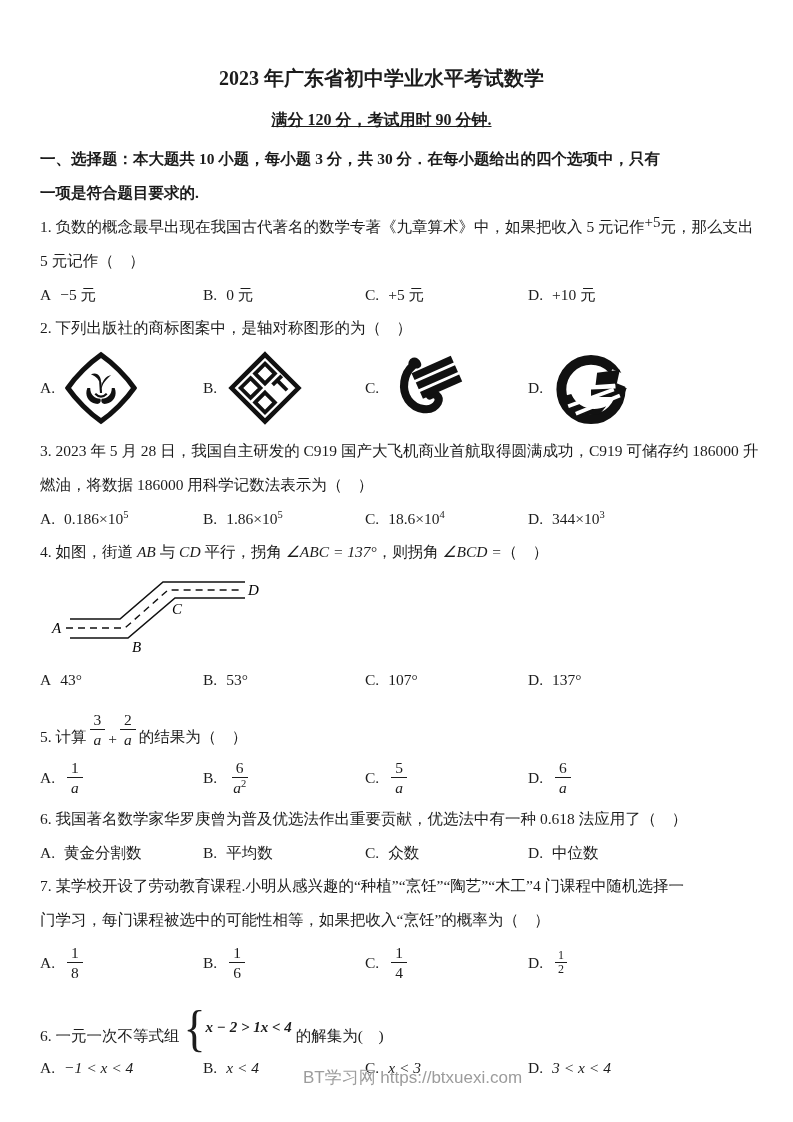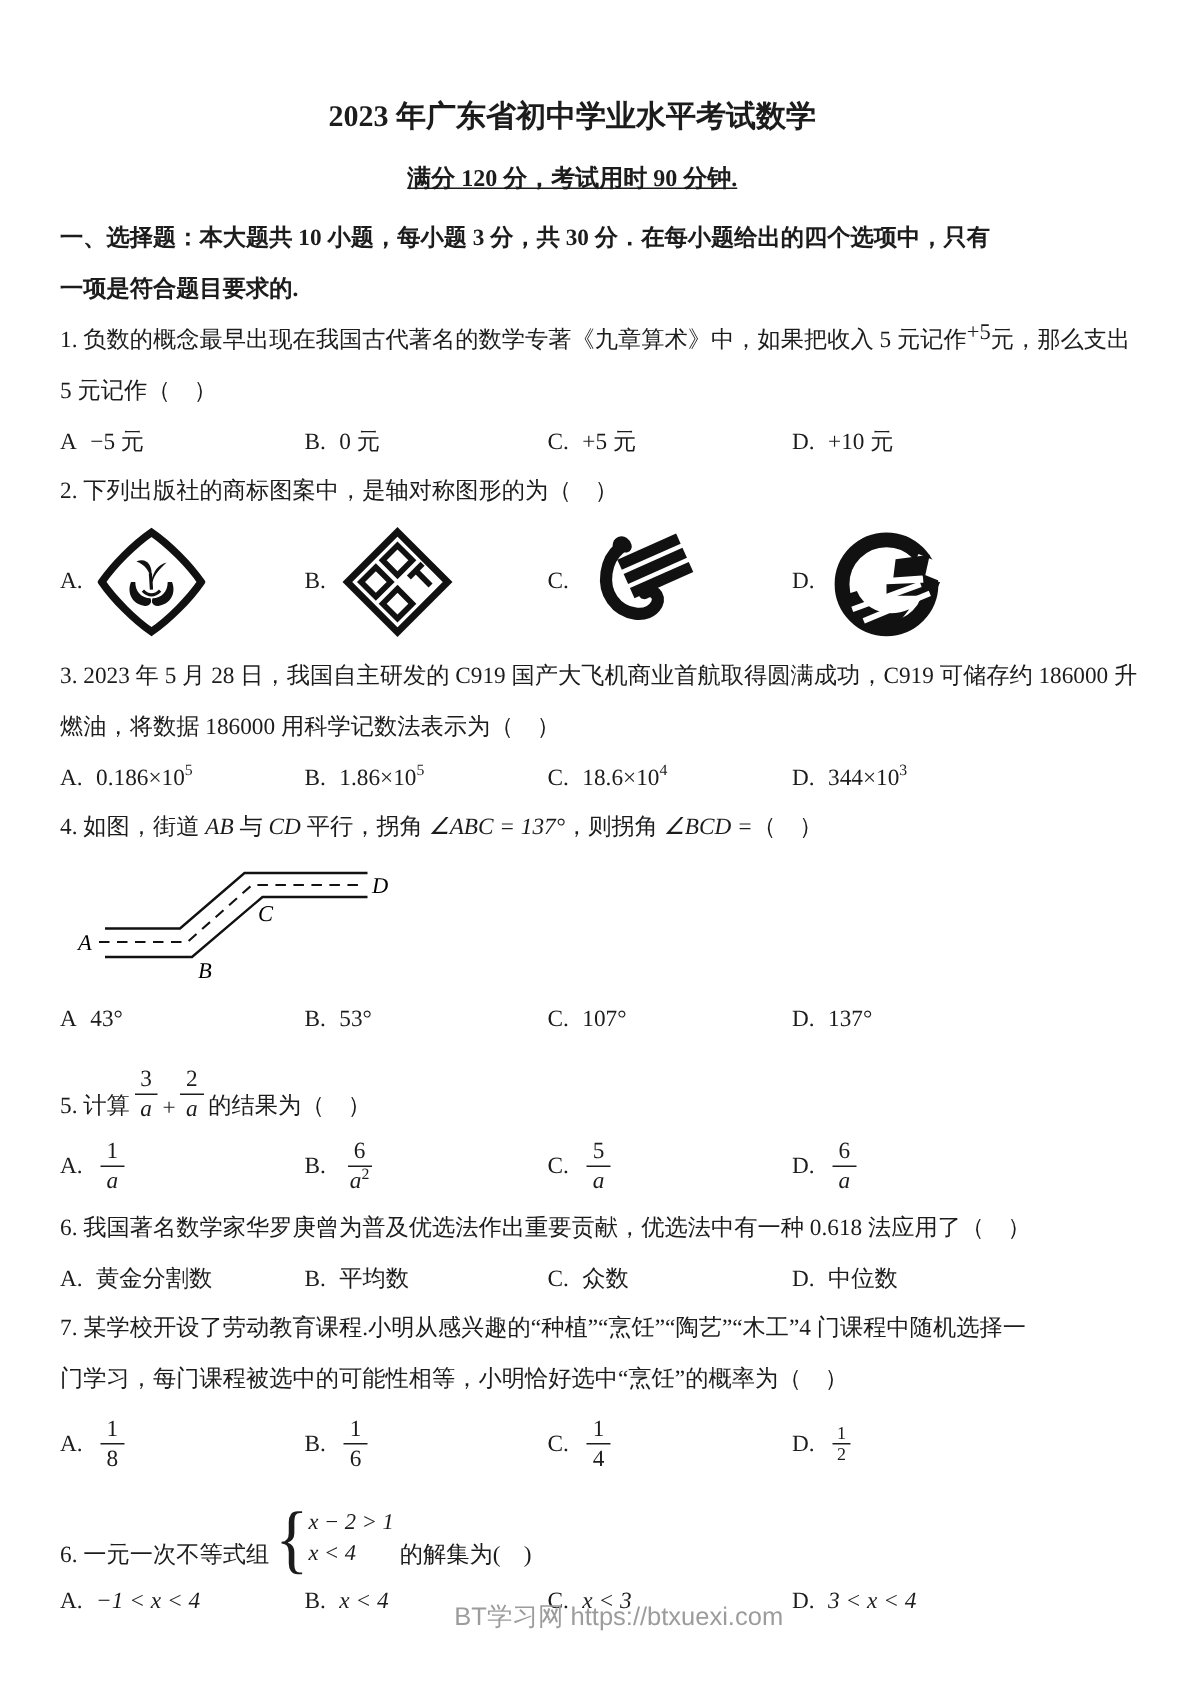--- a/index.html
+++ b/index.html
@@ -46,21 +46,21 @@
   .logo-cell .lab { font-size:15.5px; margin-right:10px; }
   .logo-cell svg { display:block; }
 
   
   .diagram-wrap { margin:2px 0 0 8px; height:92px; }
   .dlabel { font-style:italic; font-size:15px; font-family:"Liberation Serif", serif; }
 
   
   .sys { display:inline-flex; align-items:center; margin:0 4px; }
   .brace { font-size:46px; line-height:0.85; font-weight:400; transform:scaleY(1.1); }
-  .sys-lines { display:flex; flex-direction:column; font-size:15px; }
+  .sys-lines { display:flex; flex-direction:row; font-size:15px;font-weight:bold; }
   .sys-lines span { line-height:21px; }
 
   .footer {
     position:absolute; left:16px; top:1066px; width:100%;
     text-align:center; color:#9c9c9c; font-size:17px;
     font-family:"Liberation Sans", sans-serif;
   }
 </style>
 </head>
 <body>
@@ -279,21 +279,21 @@
         </div>
       <div class="opt">
           <span class="lab">D.</span>
           <span>中位数</span>
         </div>
     </div>
   </div>
 
   <div class="qblock">
     <div class="qline">7. 某学校开设了劳动教育课程.小明从感兴趣的“种植”“烹饪”“陶艺”“木工”4 门课程中随机选择一</div>
-    <div class="qline">门学习，每门课程被选中的可能性相等，小明恰好选中“烹饪”的概率为（　）</div>
+    <div class="qline">门学习，每门课程被选中的可能性相等，如果把收入“烹饪”的概率为（　）</div>
     <div class="opts opts-frac">
       <div class="opt">
           <span class="lab">A.</span>
           <span class="frac">
             <span class="num">1</span>
             <span class="den">8</span>
           </span>
         </div>
       <div class="opt">
           <span class="lab">B.</span>

